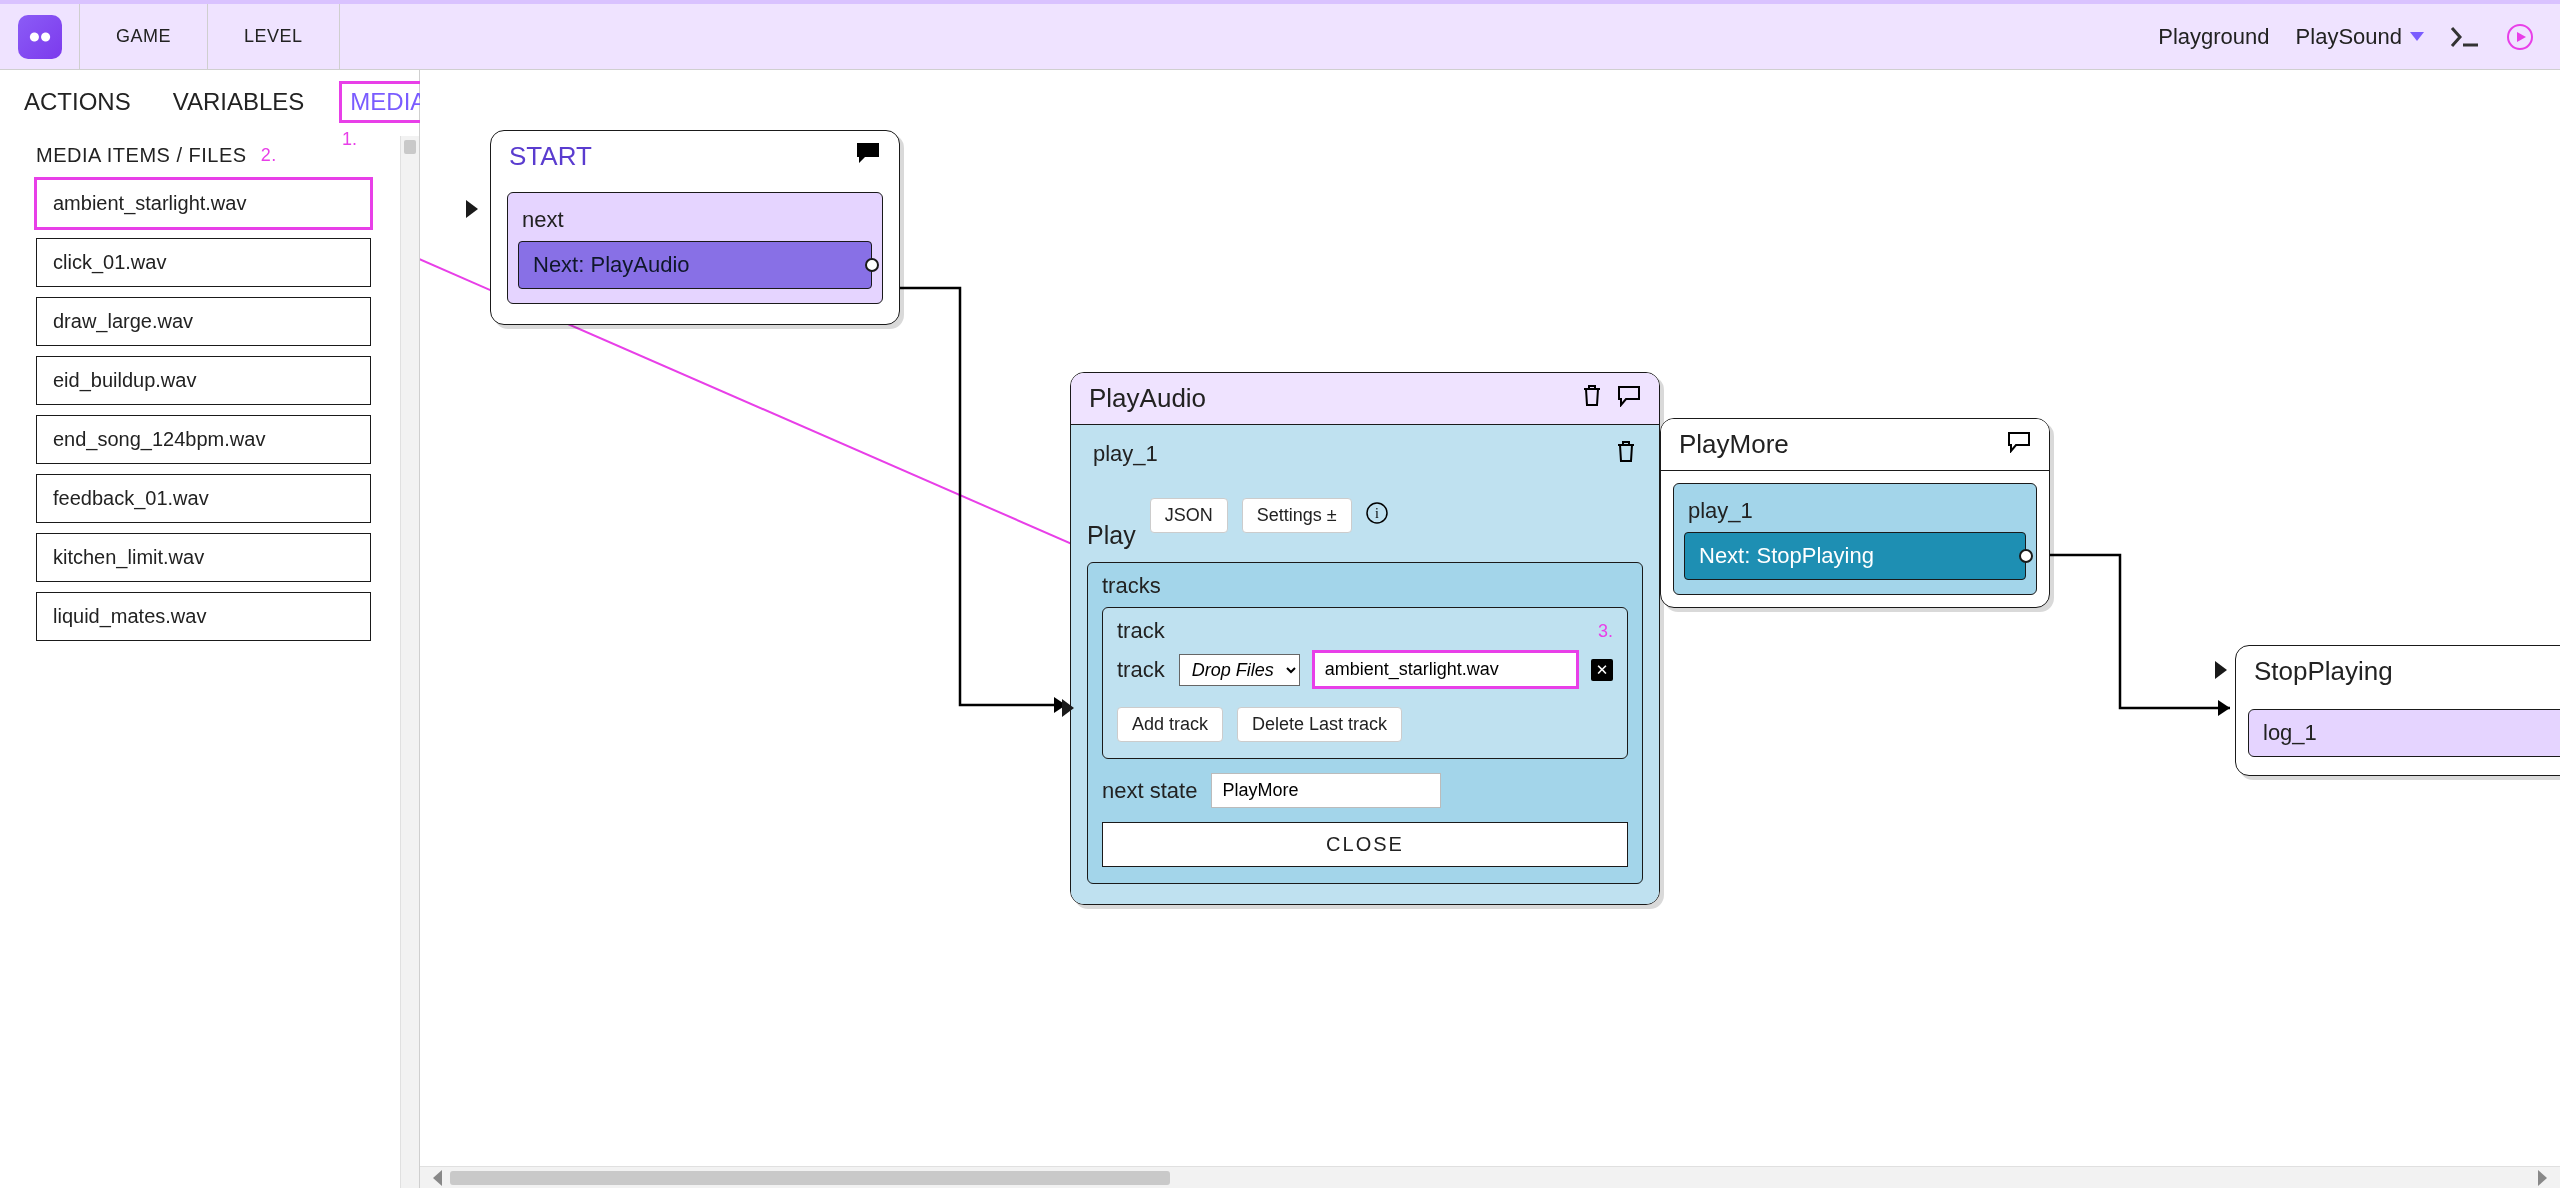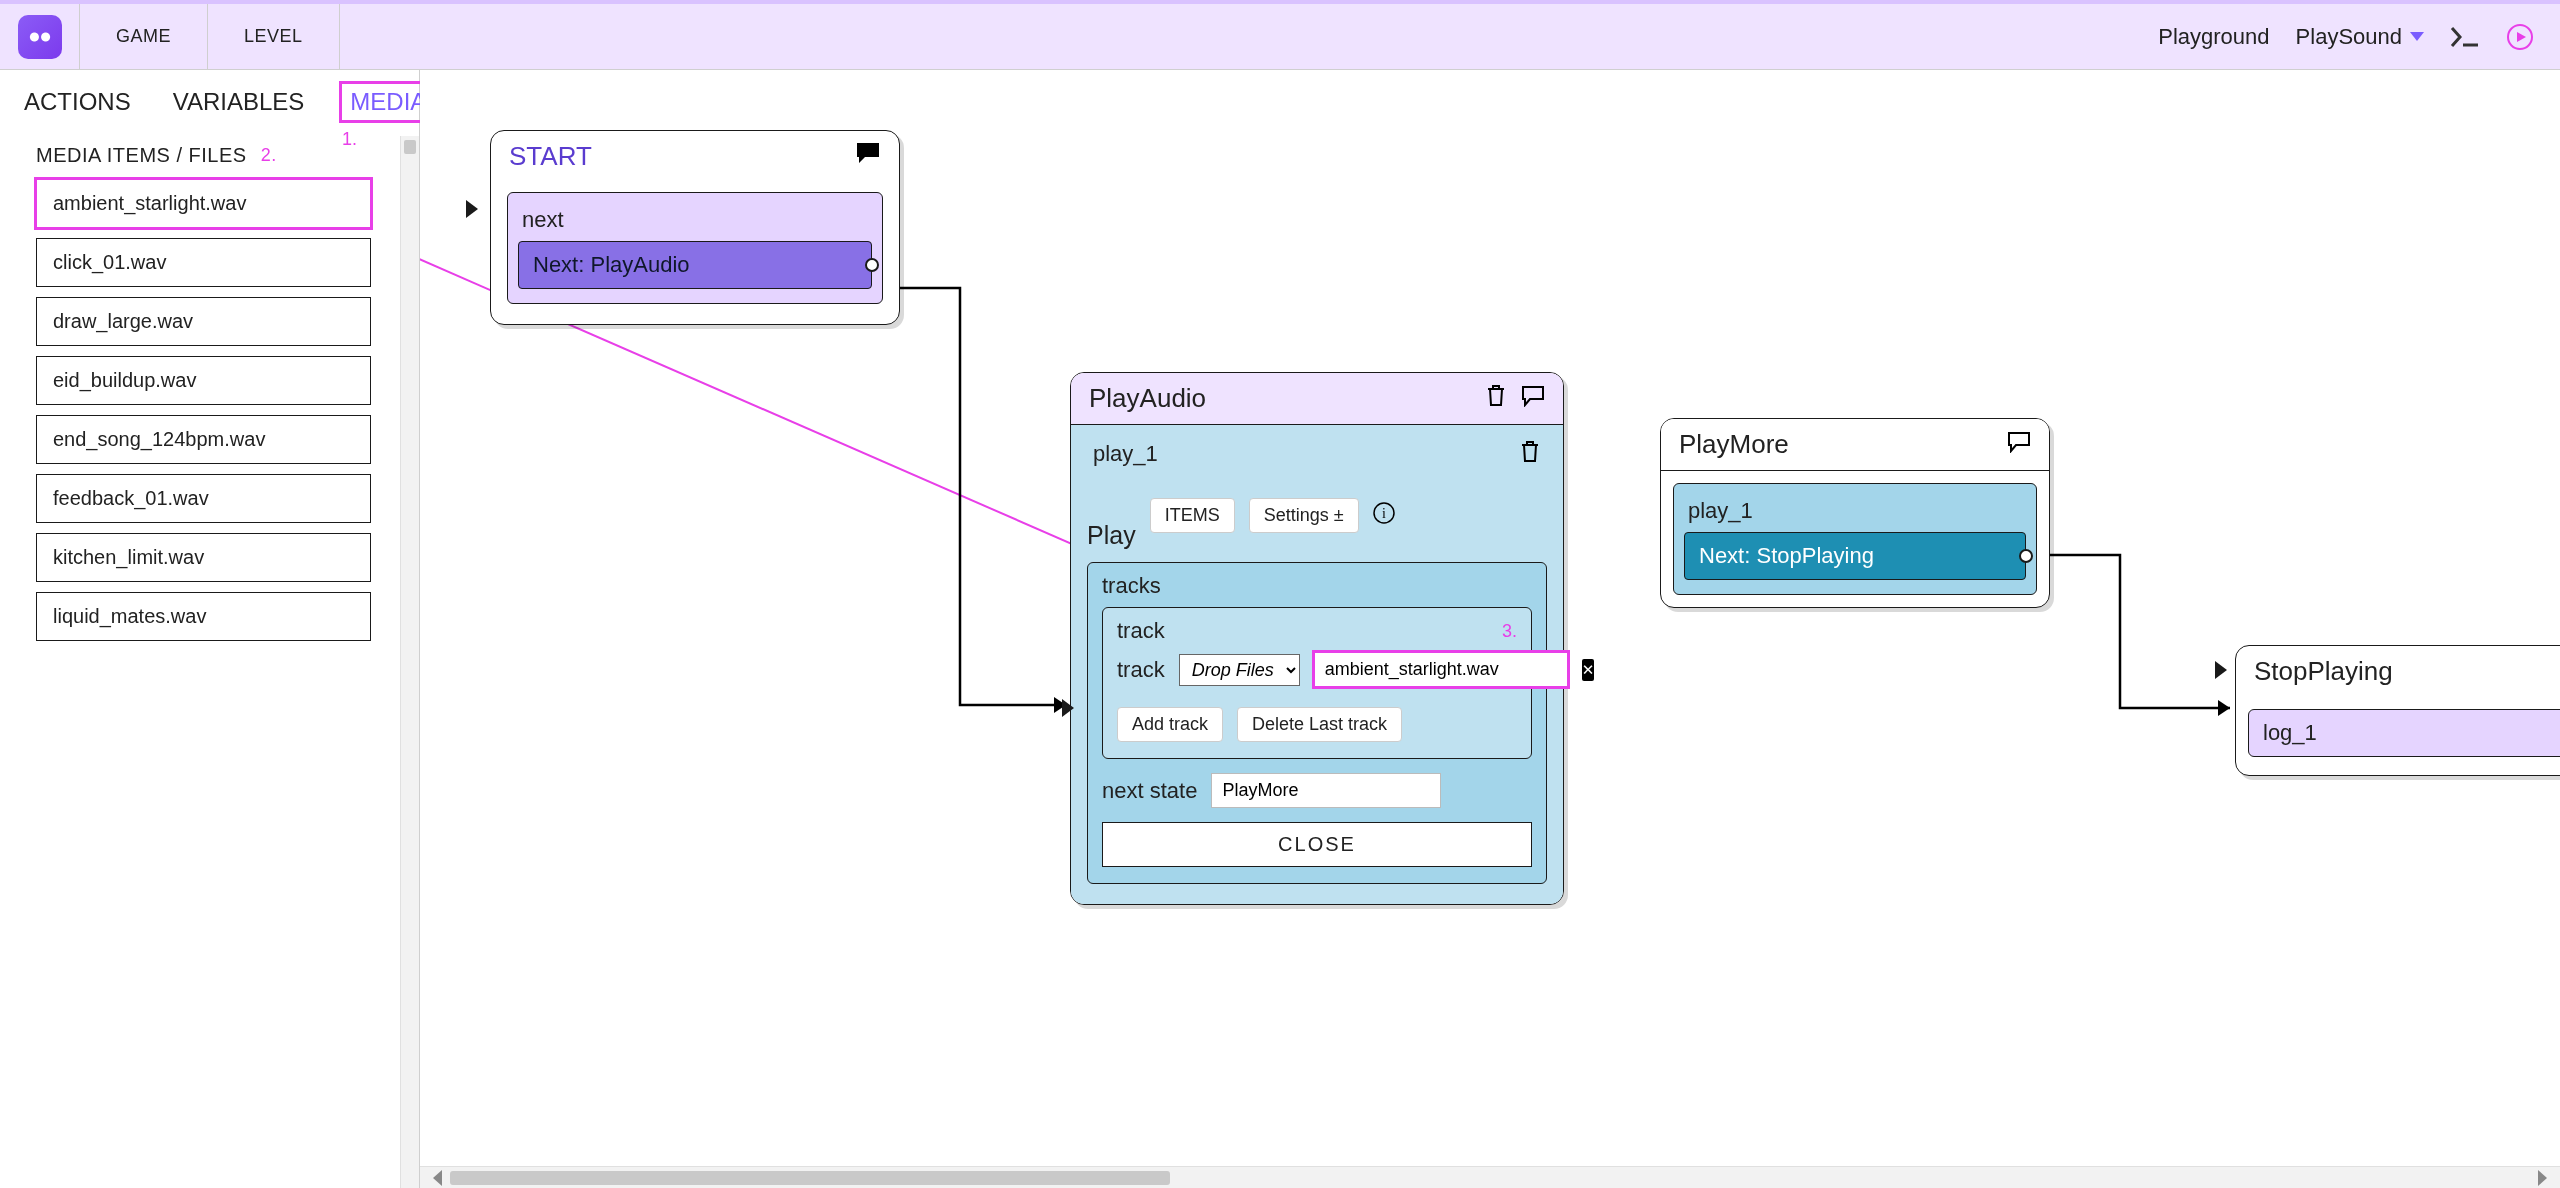--- a/index.html
+++ b/index.html
@@ -265,21 +265,21 @@
           <span class="port-in" style="left:-25px; top:78px;"></span>
           <div class="subrow-label">next</div>
           <div class="pill start-next-pill">
             <span>Next: PlayAudio</span>
             <span class="port-dot"></span>
           </div>
         </div>
       </div>
     </div>
 
-    <div class="node" style="left:650px; top:302px; width:494px;">
+    <div class="node" style="left:650px; top:302px; width:590px;">
       <div class="node-head pa-head">
         <span>PlayAudio</span>
         <span class="row">
           <span class="icon-btn">
             <svg width="22" height="24" viewBox="0 0 22 24">
                 <path d="M3 6h16M8 6V3h6v3M5 6l1 16h10l1-16" stroke="#000" stroke-width="2" fill="none"></path>
               </svg>
           </span>
           <span class="icon-btn">
             <svg width="24" height="22" viewBox="0 0 24 22">
@@ -293,21 +293,21 @@
         <div class="row" style="justify-content:space-between; padding:4px 6px 12px;">
           <span style="font-size:22px;">play_1</span>
           <span class="icon-btn">
             <svg width="22" height="24" viewBox="0 0 22 24">
                 <path d="M3 6h16M8 6V3h6v3M5 6l1 16h10l1-16" stroke="#000" stroke-width="2" fill="none"></path>
               </svg>
           </span>
         </div>
         <div class="row" style="padding-bottom:12px;">
           <span style="font-size:25px;margin-top:41px;">Play</span>
-          <span class="btn-sm">ITEMS</span>
+          <span class="btn-sm">JSON</span>
           <span class="btn-sm">Settings ±</span>
           <span class="icon-btn">
             <svg width="22" height="22" viewBox="0 0 22 22">
                 <circle cx="11" cy="11" r="10" stroke="#000" stroke-width="1.5" fill="none"></circle>
                 <text x="11" y="16" text-anchor="middle" font-size="14" font-family="serif">i</text>
               </svg>
           </span>
         </div>
         <div class="pa-section">
           <div style="font-size:22px;">tracks</div>

